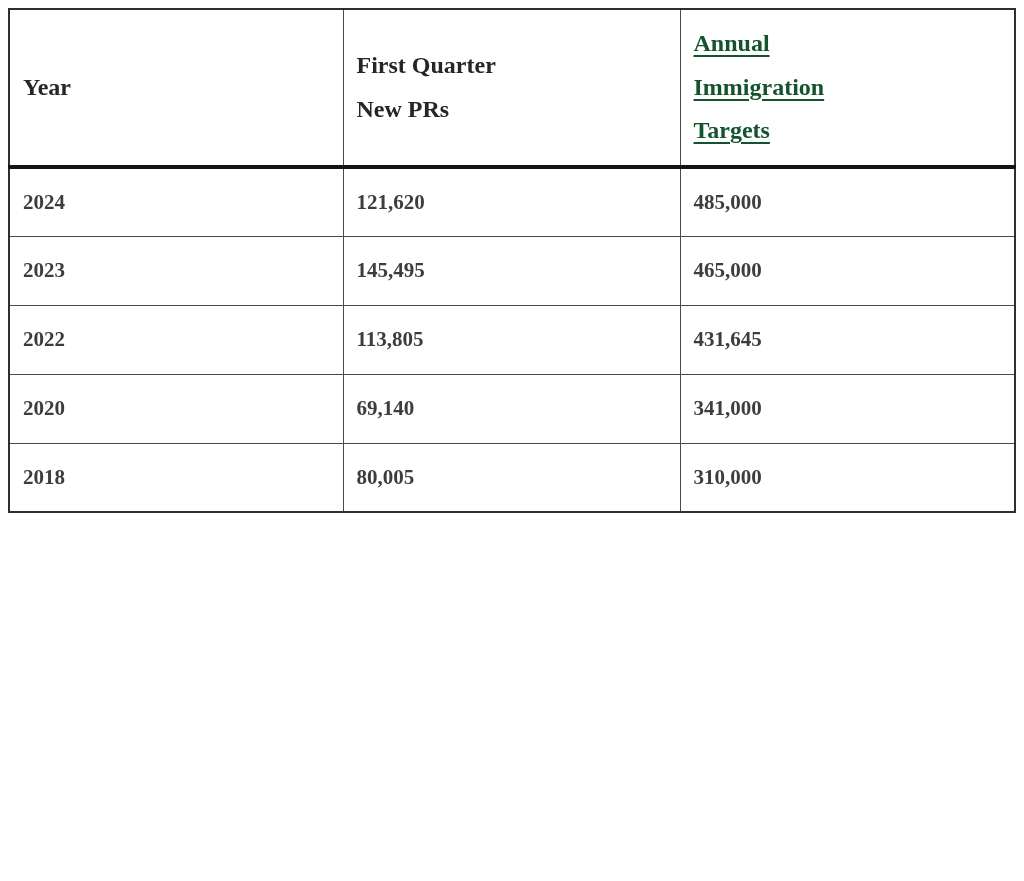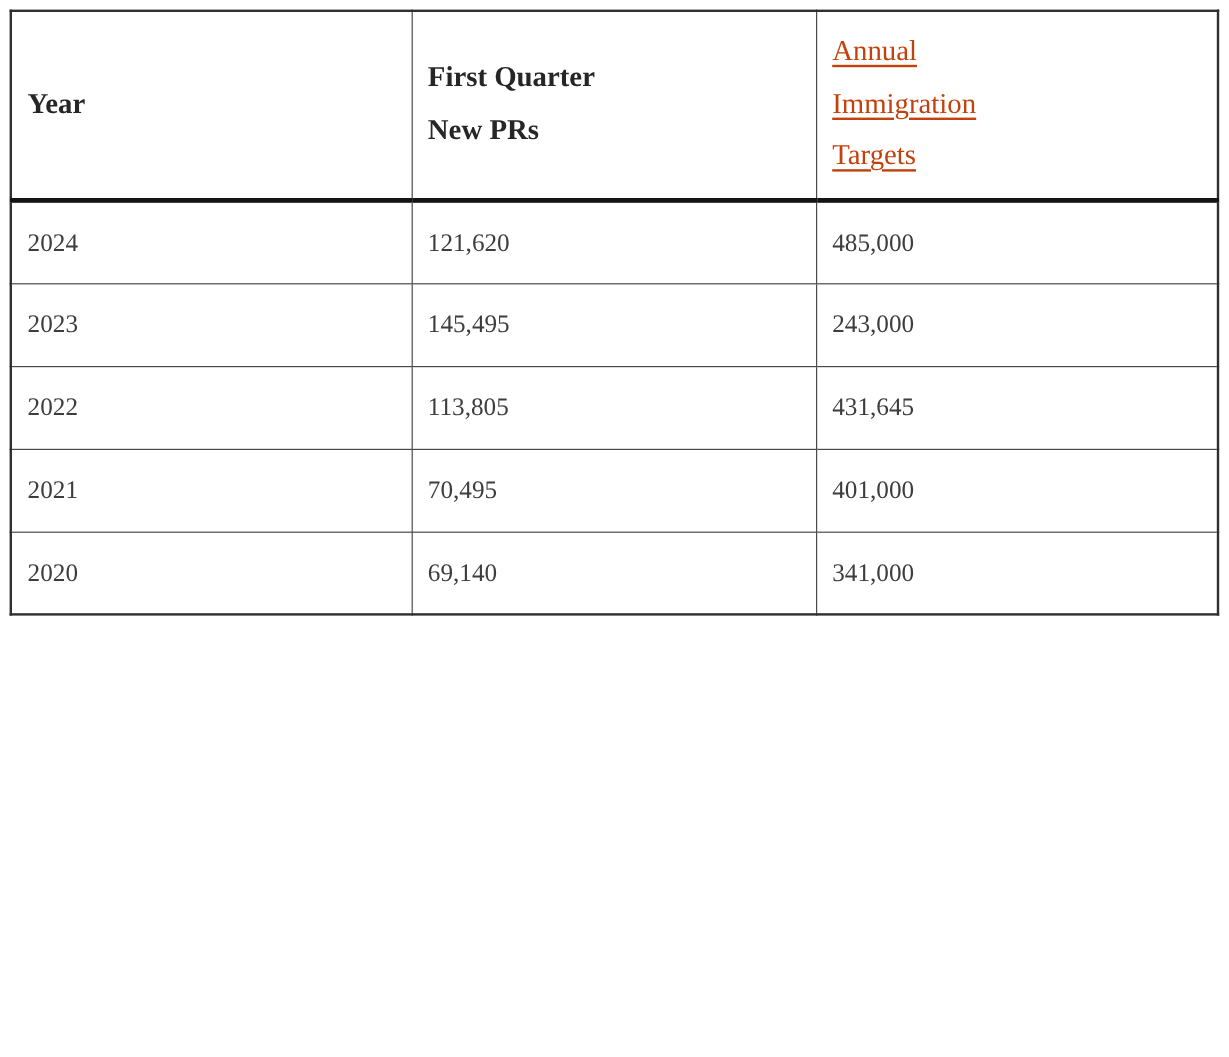--- a/index.html
+++ b/index.html
@@ -24,39 +24,40 @@
   table.data-table col.c1 { width: 334px; }
   table.data-table col.c2 { width: 337px; }
   table.data-table col.c3 { width: 335px; }
   th, td {
     border: 1px solid #4a4a4a;
     vertical-align: middle;
     text-align: left;
     padding: 0 12px 0 13px;
     box-sizing: border-box;
     background: #ffffff;
+    font-weight: bold;
   }
   thead th {
     height: 158px;
     font-size: 24px;
     font-weight: bold;
     color: #262626;
     line-height: 1.82;
     border-bottom: 4px solid #141414;
   }
   tbody td {
     height: 69px;
     font-size: 21px;
     color: #3d3d3d;
     line-height: 1.3;
   }
   .pre-lines { white-space: pre-line; }
   a.header-link {
-    color: #c2410c;
-    font-weight: normal;
+    color: #14532d;
+    font-weight: bold;
     text-decoration: underline;
     text-decoration-thickness: 2px;
     text-underline-offset: 4px;
     display: inline-block;
   }
 </style>
 </head>
 <body>
 
 <div class="page">
@@ -84,32 +85,32 @@
     </thead>
     <tbody>
       <tr>
         <td>2024</td>
         <td>121,620</td>
         <td>485,000</td>
       </tr>
       <tr>
         <td>2023</td>
         <td>145,495</td>
-        <td>243,000</td>
+        <td>465,000</td>
       </tr>
       <tr>
         <td>2022</td>
         <td>113,805</td>
         <td>431,645</td>
       </tr>
       <tr>
-        <td>2021</td>
-        <td>70,495</td>
-        <td>401,000</td>
-      </tr>
-      <tr>
         <td>2020</td>
         <td>69,140</td>
         <td>341,000</td>
+      </tr>
+      <tr>
+        <td>2018</td>
+        <td>80,005</td>
+        <td>310,000</td>
       </tr>
     </tbody>
   </table>
 </div>
 
 </body></html>

